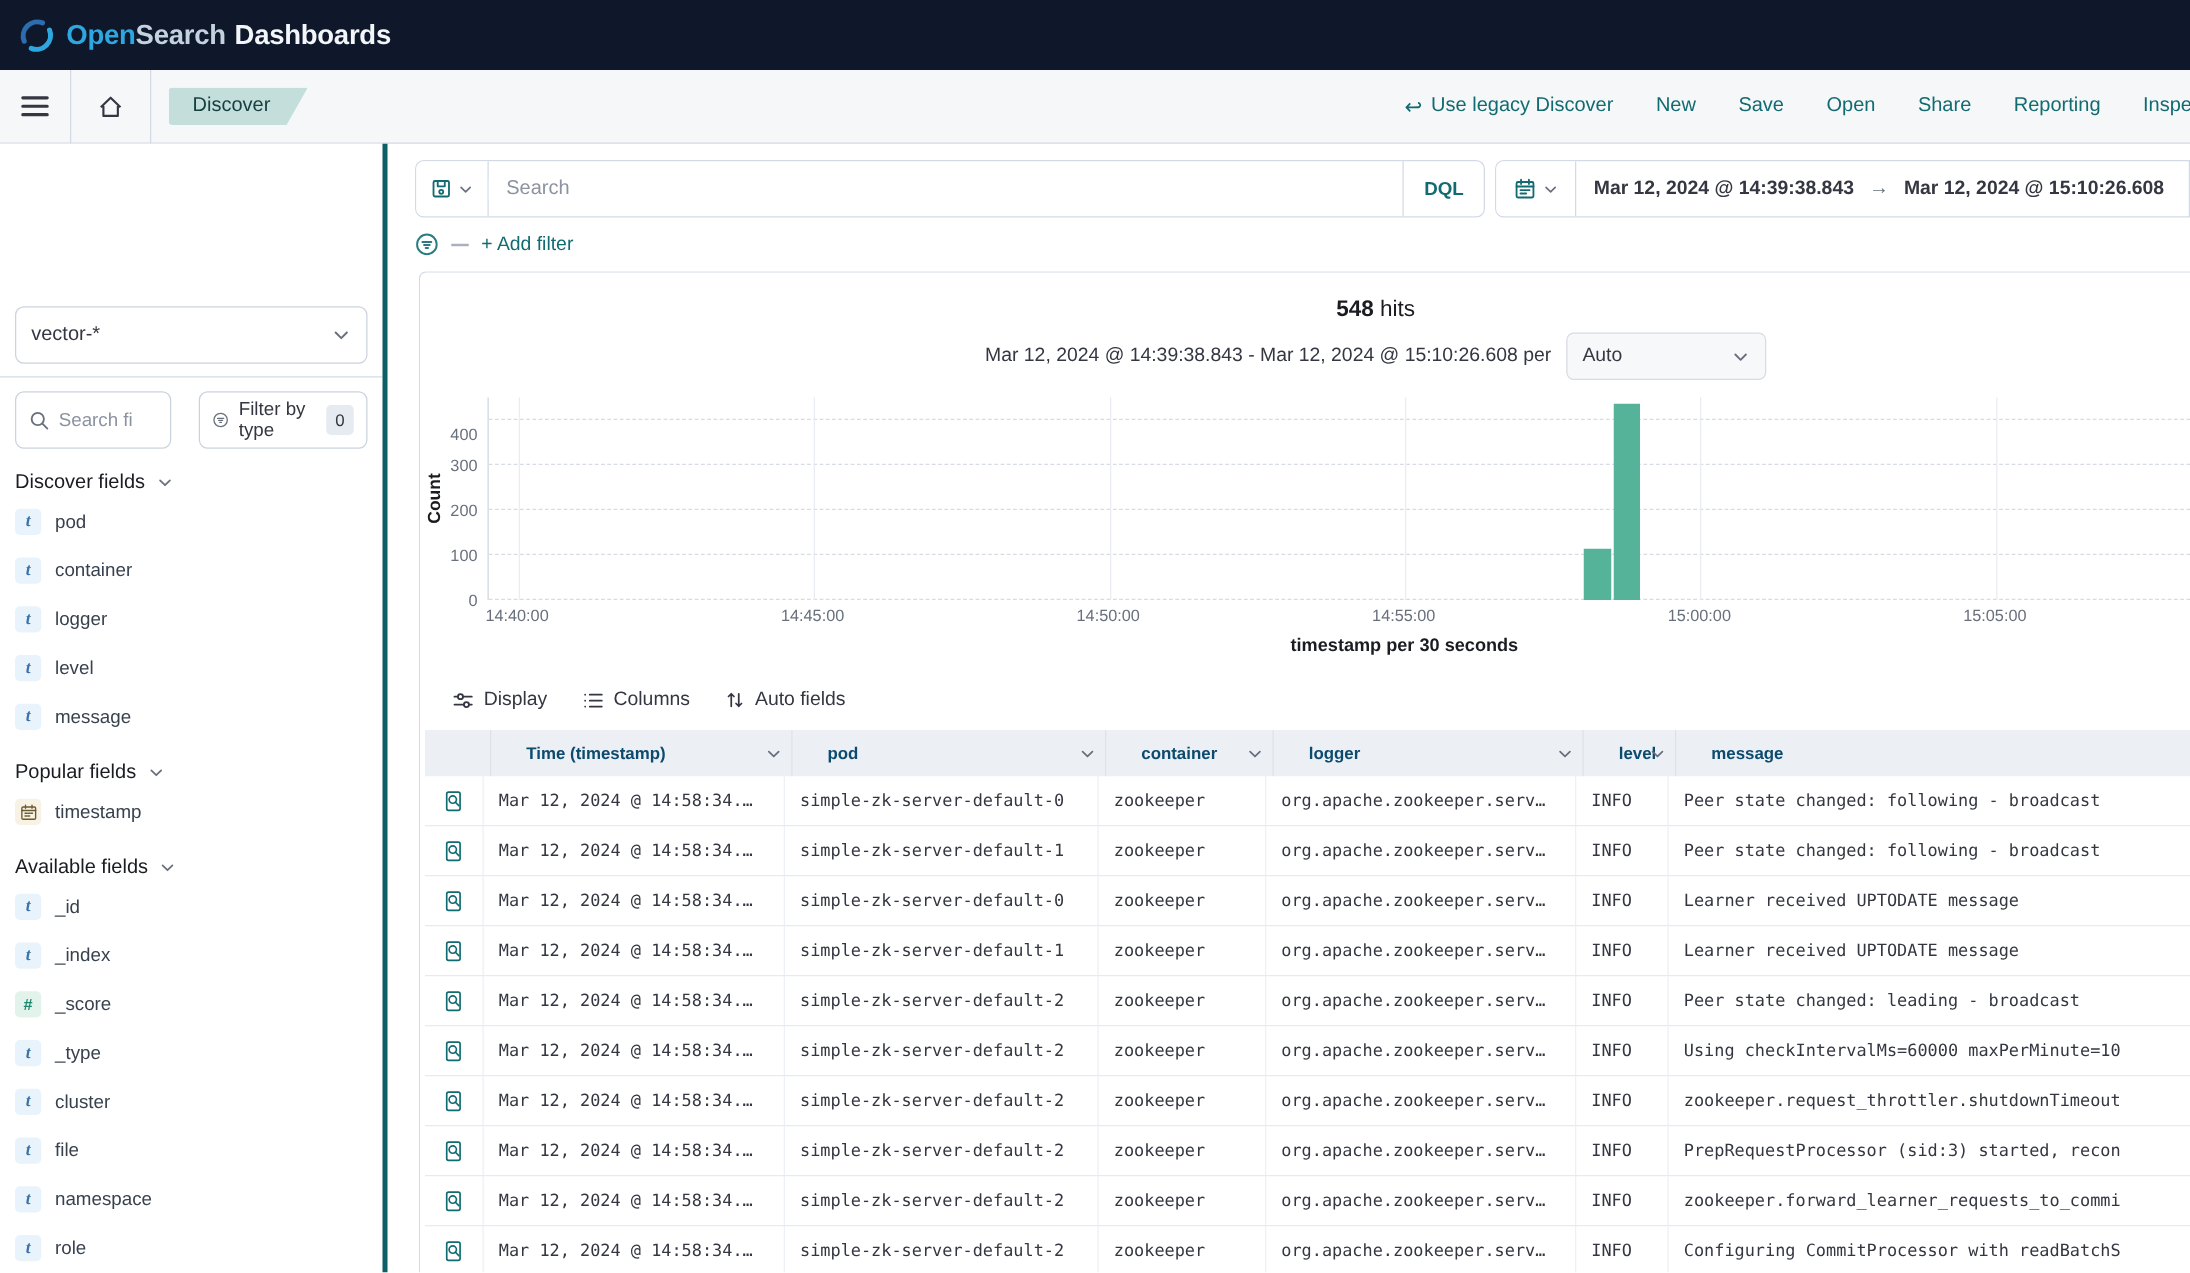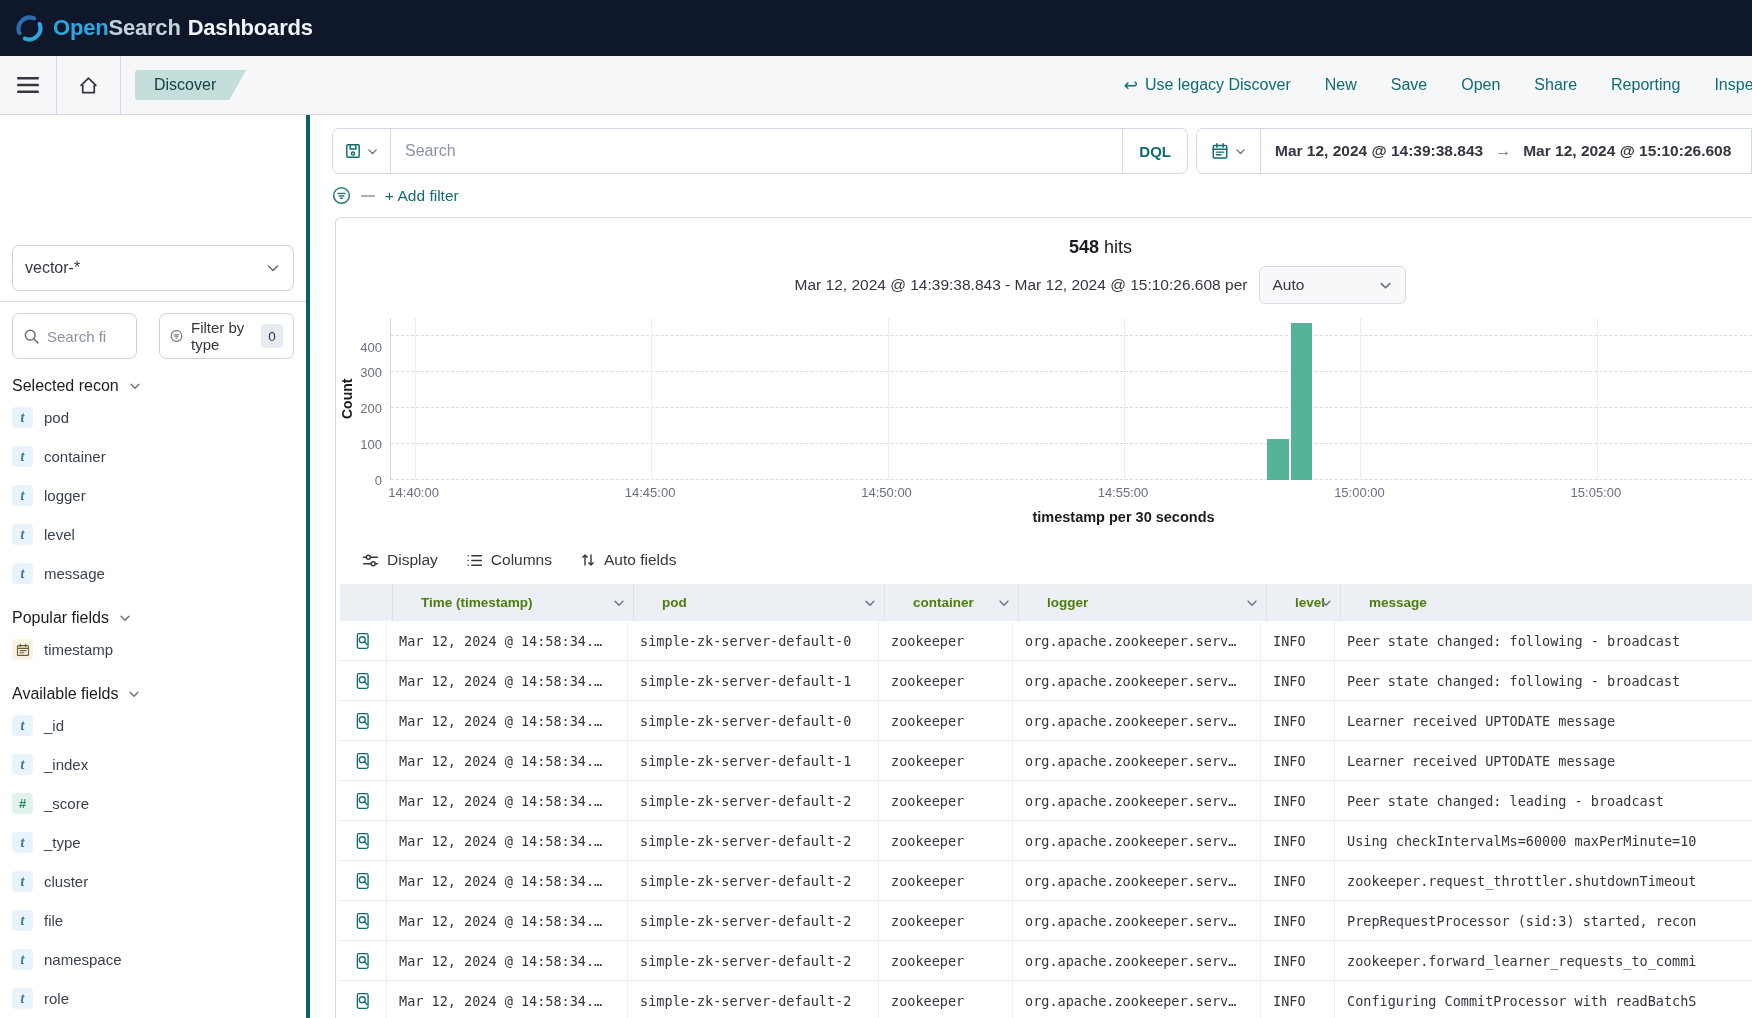--- a/index.html
+++ b/index.html
@@ -85,21 +85,21 @@
   .filter-dash { width:14px; height:0; border-top:2px solid #aab2bf; }
   .add-filter { color:#116b70; font-size:15.5px; cursor:pointer; }
 
   
   .panel { margin-left:25px; width:1530px; border:1px solid #d3dae6; border-right:0; border-bottom:0;
     border-radius:6px 0 0 0; background:#fff; }
   .hits-title { text-align:center; margin-top:19px; font-size:18px; color:#1a1c21; }
   .hits-title b { font-weight:bold; }
   .hits-sub { display:flex; align-items:center; justify-content:center; gap:12px; margin-top:8px; }
   .hits-sub .sub-text { font-size:15.5px; color:#343741; }
-  .interval-select { width:147px; height:38px; background:#f6f8fa; border:1px solid #d6dbe4; border-radius:6px;
+  .interval-select { width:160px; height:38px; background:#f6f8fa; border:1px solid #d6dbe4; border-radius:6px;
     display:flex; align-items:center; padding:0 12px; font-size:15.5px; color:#343741; cursor:pointer; }
   .interval-select .grow { flex:1; }
 
   
   .chart { display:grid; grid-template-columns:22px 32px 1fr; grid-template-rows:162px 24px auto;
     margin:14px 8px 0 0; }
   .c-ylabel { grid-column:1; grid-row:1; display:flex; align-items:center; justify-content:center;
     writing-mode:vertical-rl; transform:rotate(180deg); font-size:14px; font-weight:bold; color:#1a1c21; }
   .c-yticks { grid-column:2; grid-row:1; position:relative; }
   .c-ytick { position:absolute; right:8px; font-size:13px; color:#69707d; }
@@ -110,21 +110,21 @@
   .c-xticks { grid-column:3; grid-row:2; position:relative; }
   .c-xtick { position:absolute; top:5px; transform:translateX(-50%); font-size:13px; color:#69707d; white-space:nowrap; }
   .c-caption { grid-column:3; grid-row:3; text-align:center; font-size:14.5px; font-weight:bold; color:#1a1c21; margin-top:5px; }
 
   
   .tbl-toolbar { display:flex; align-items:center; gap:28px; margin:20px 0 0 26px; height:30px; }
   .tbl-tool { display:flex; align-items:center; gap:8px; font-size:15.5px; color:#343741; cursor:pointer; }
   .doc-table { margin:9px 0 0 4px; }
   .dt-head { display:flex; background:#eceff4; height:37px; align-items:center; }
   .dt-hcell { position:relative; height:100%; display:flex; align-items:center; padding:0 24px 0 28px;
-    font-size:13.5px; font-weight:bold; color:#4d7c0f; border-left:1px solid #dde2ea; }
+    font-size:13.5px; font-weight:bold; color:#0c4a6e; border-left:1px solid #dde2ea; }
   .dt-hcell.first { border-left:none; }
   .dt-hcell .hchev { position:absolute; right:7px; top:12px; cursor:pointer; }
   .dt-row { display:flex; height:40px; border-bottom:1px solid #e7eaf0; align-items:center; }
   .dt-cell { height:100%; display:flex; align-items:center; padding:0 12px; border-left:1px solid #edf0f5;
     font-family:"DejaVu Sans Mono", monospace; font-size:13.5px; color:#343741;
     white-space:nowrap; overflow:hidden; }
   .dt-expand { width:46px; flex:none; display:flex; align-items:center; justify-content:center;
     border-left:none; cursor:pointer; }
   .w-time { width:241px; flex:none; } .w-pod { width:251px; flex:none; }
   .w-container { width:134px; flex:none; } .w-logger { width:248px; flex:none; }
@@ -210,21 +210,21 @@
           <svg viewBox="0 0 16 16" width="18" height="18" fill="none" stroke="#69707d" stroke-width="1.3" stroke-linecap="round">
               <circle cx="8" cy="8" r="6.6"></circle>
               <path d="M5 6.4h6M6.1 8.4h3.8M7.2 10.4h1.6"></path>
             </svg>
           <span>Filter by type</span>
           <span class="sb-count">0</span>
         </div>
       </div>
       <div class="sb-fields" id="field-sections">
           <div class="sb-section-h">
-            <span>Selected recon</span>
+            <span>Discover fields</span>
             <span>
               <svg viewBox="0 0 16 16" width="14" height="14" fill="none" stroke="#69707d" stroke-width="1.6" stroke-linecap="round" stroke-linejoin="round">
                 <path d="M3.5 6l4.5 4.5L12.5 6"></path>
               </svg>
             </span>
           </div>
           <div class="sb-field">
             <span class="tok tok-t">t</span>
             <span class="fname">pod</span>
           </div>

